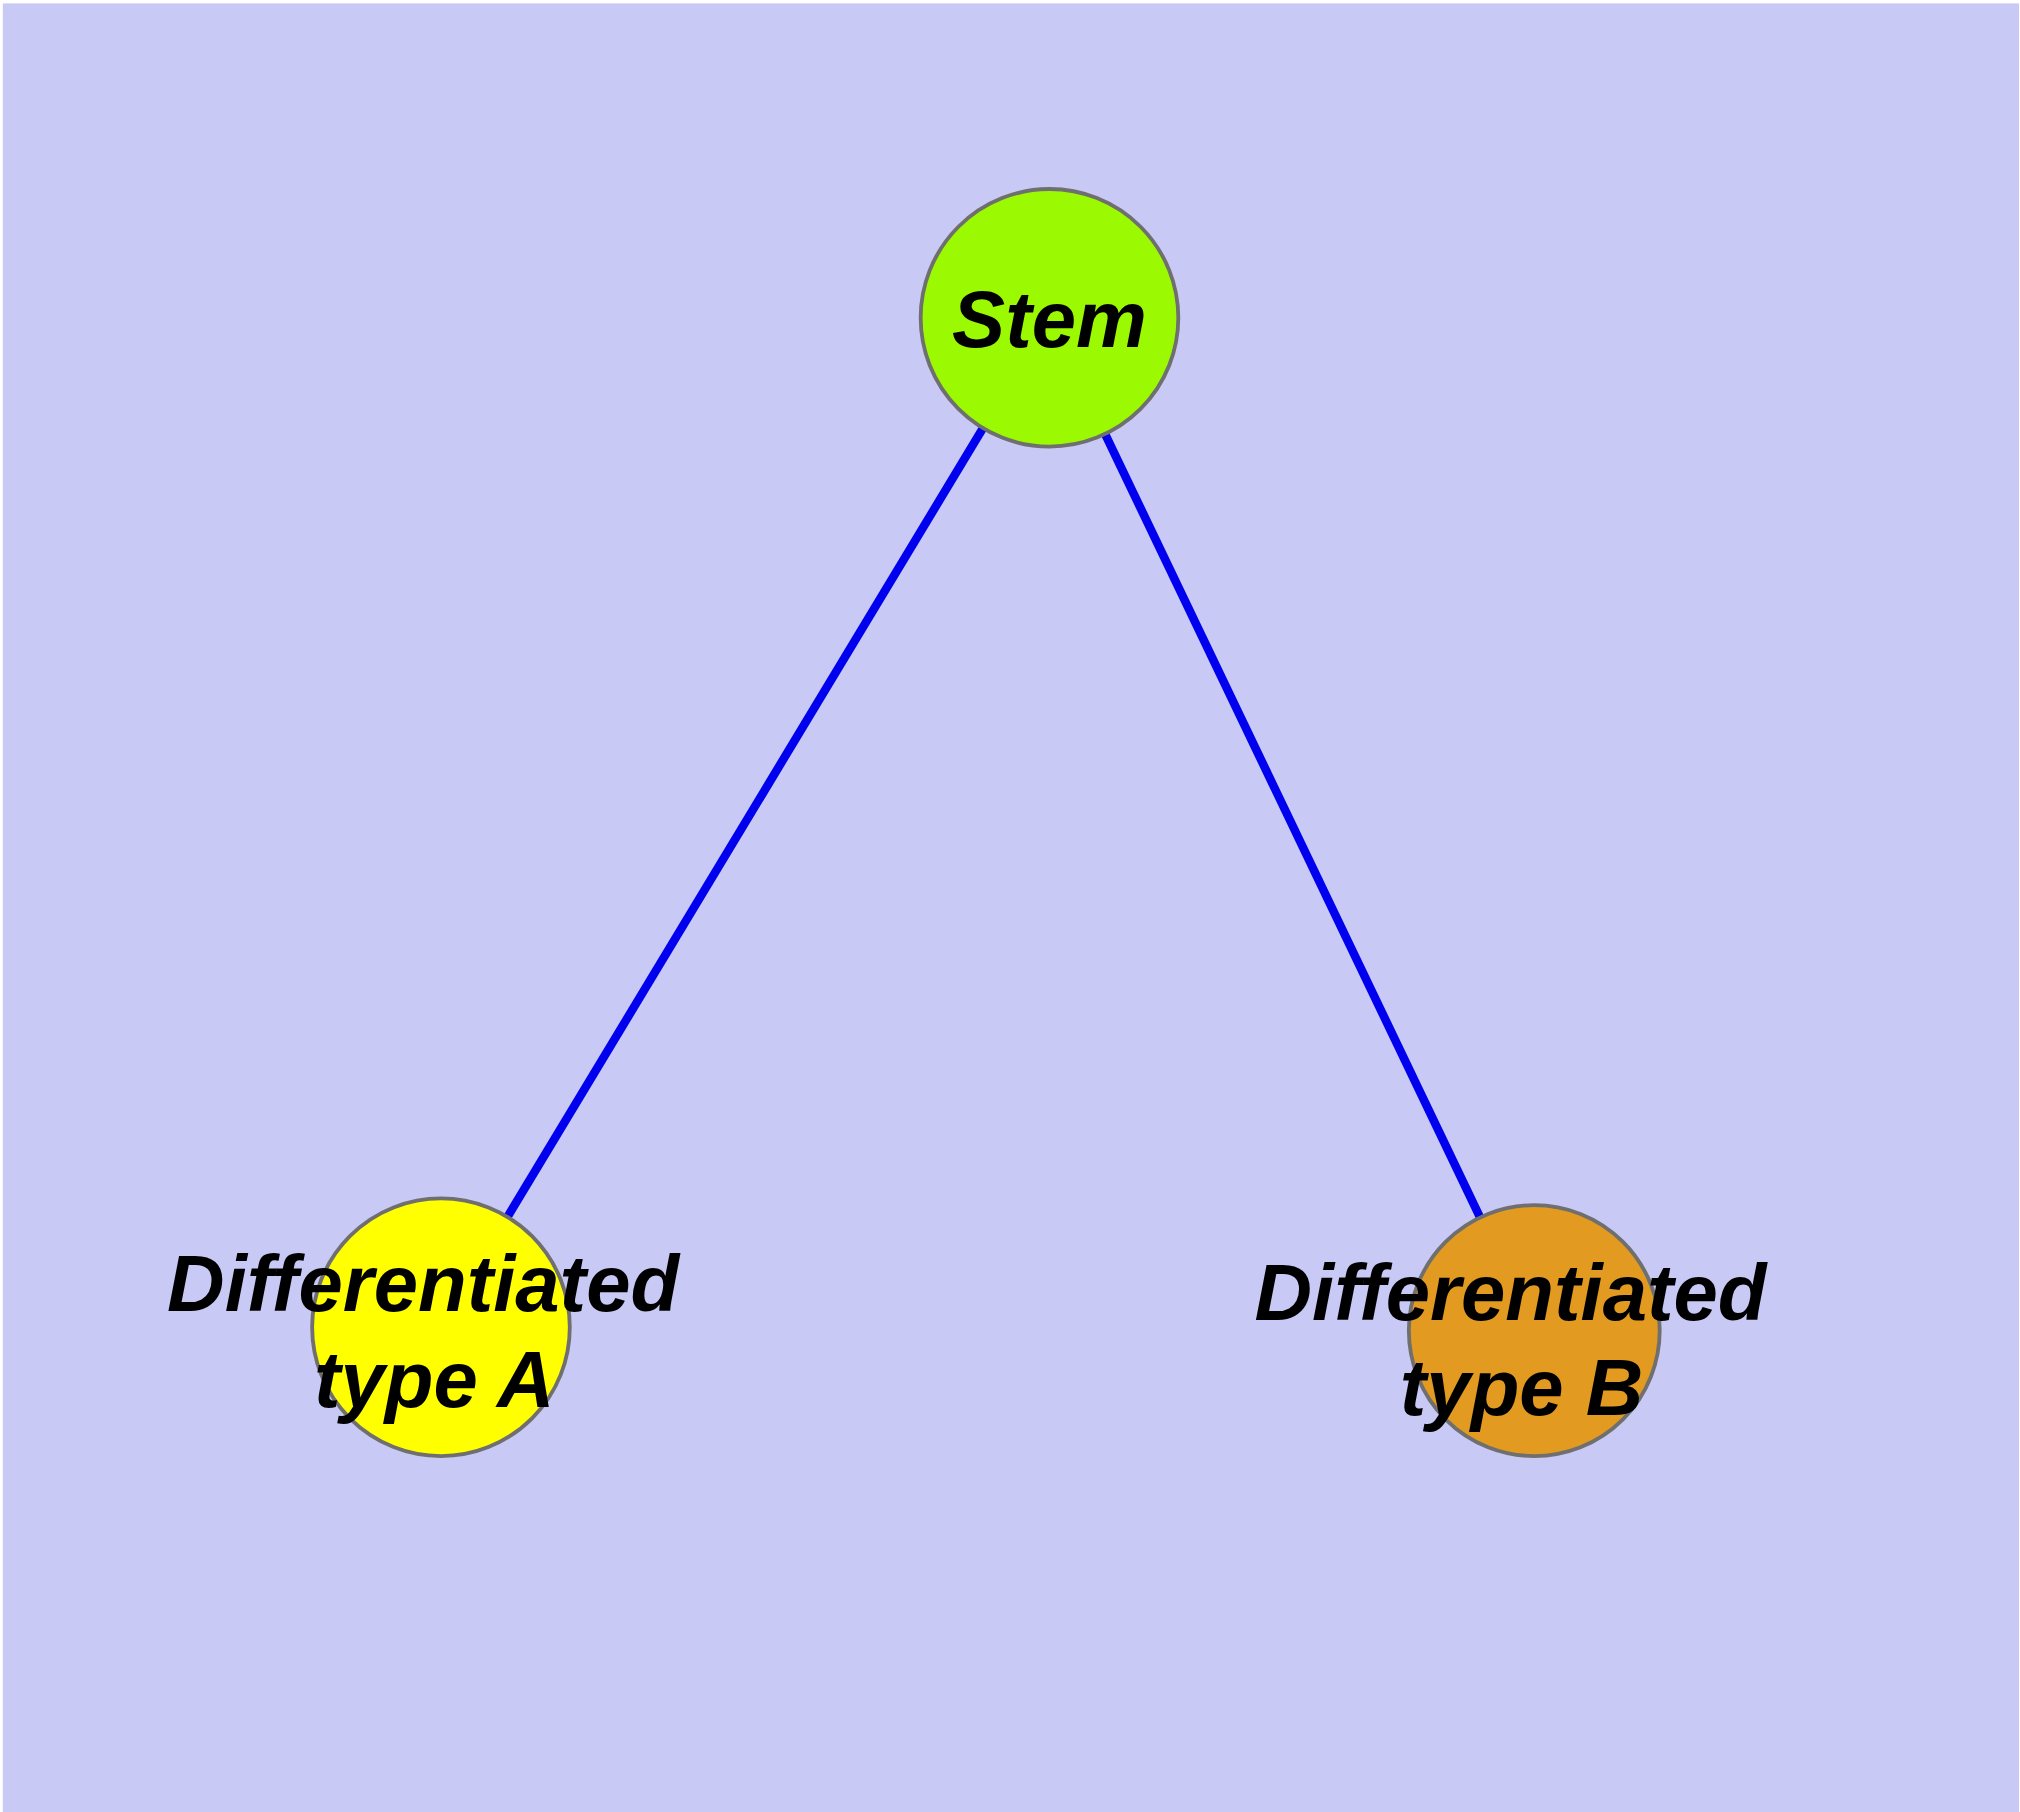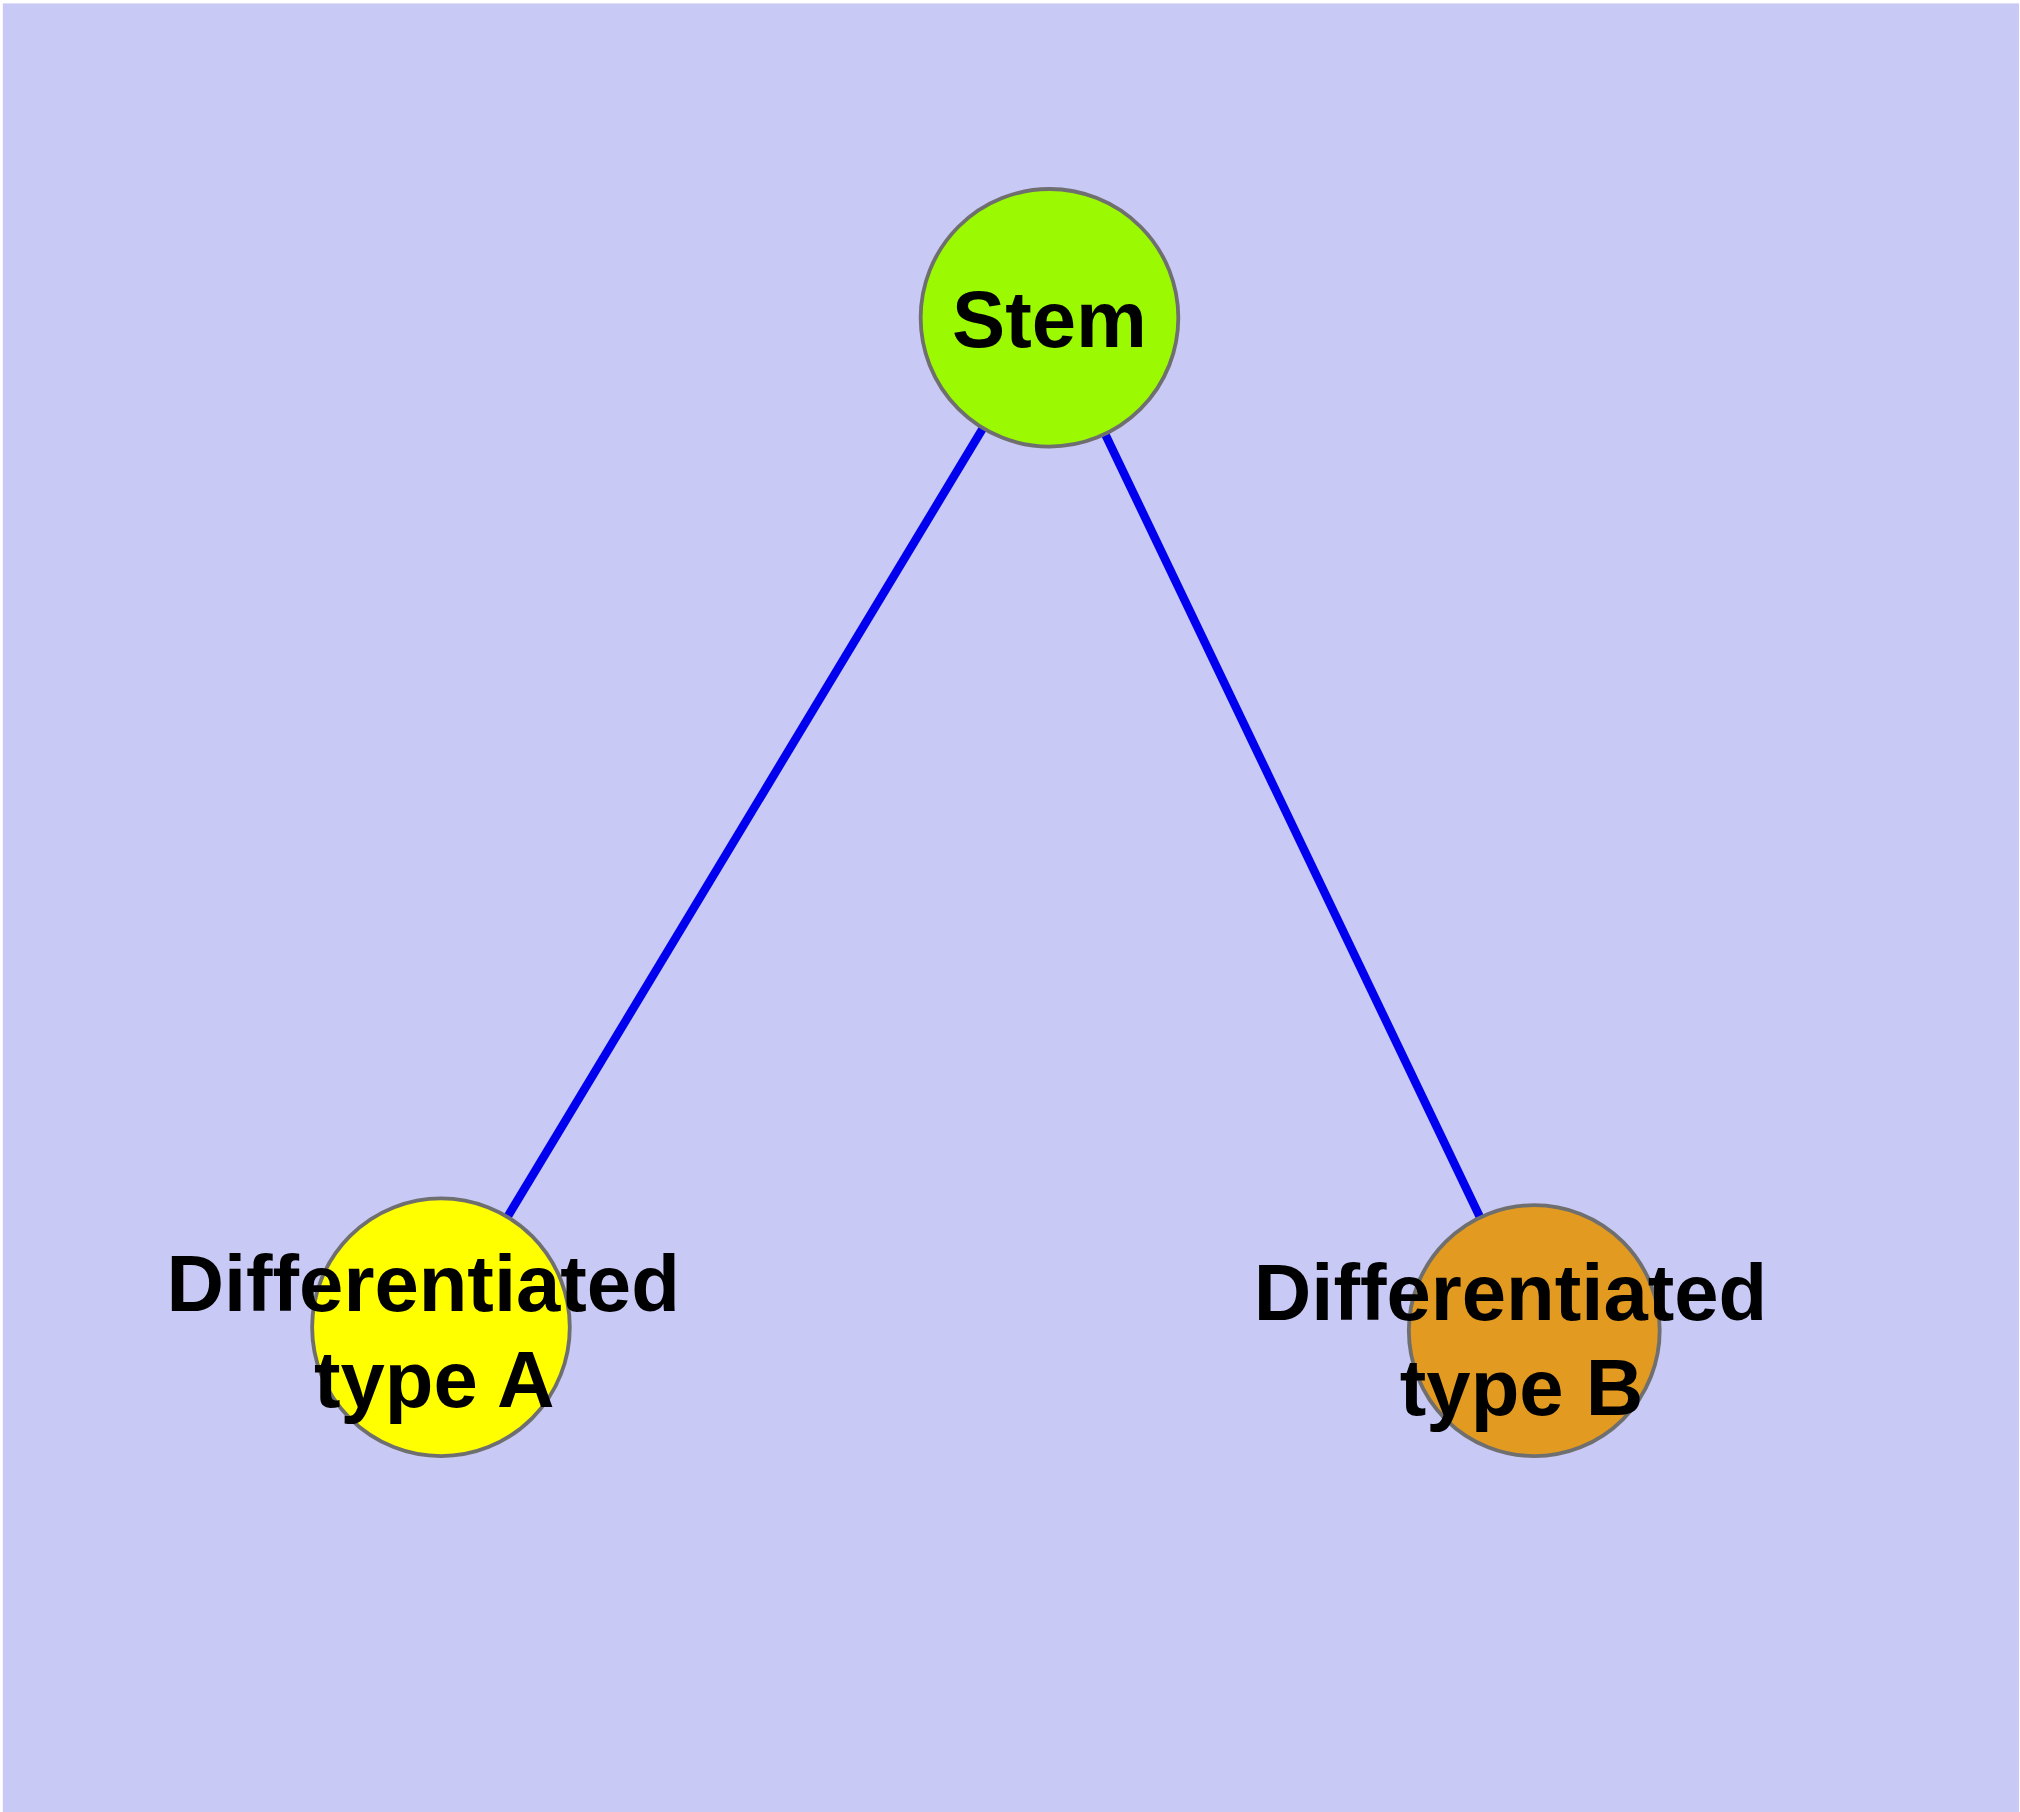--- a/index.html
+++ b/index.html
@@ -7,20 +7,21 @@
     padding: 0;
     background: #ffffff;
     width: 2021px;
     height: 1812px;
     overflow: hidden;
   }
   .stage {
     position: relative;
     width: 1679px;
     height: 1812px;
+    font-style: italic;
   }
   svg { display: block; }
   .nlabel {
     font-family: "Liberation Sans", sans-serif;
     font-weight: bold;
     font-size: 94px;
   }
 </style>
 </head>
 <body>

